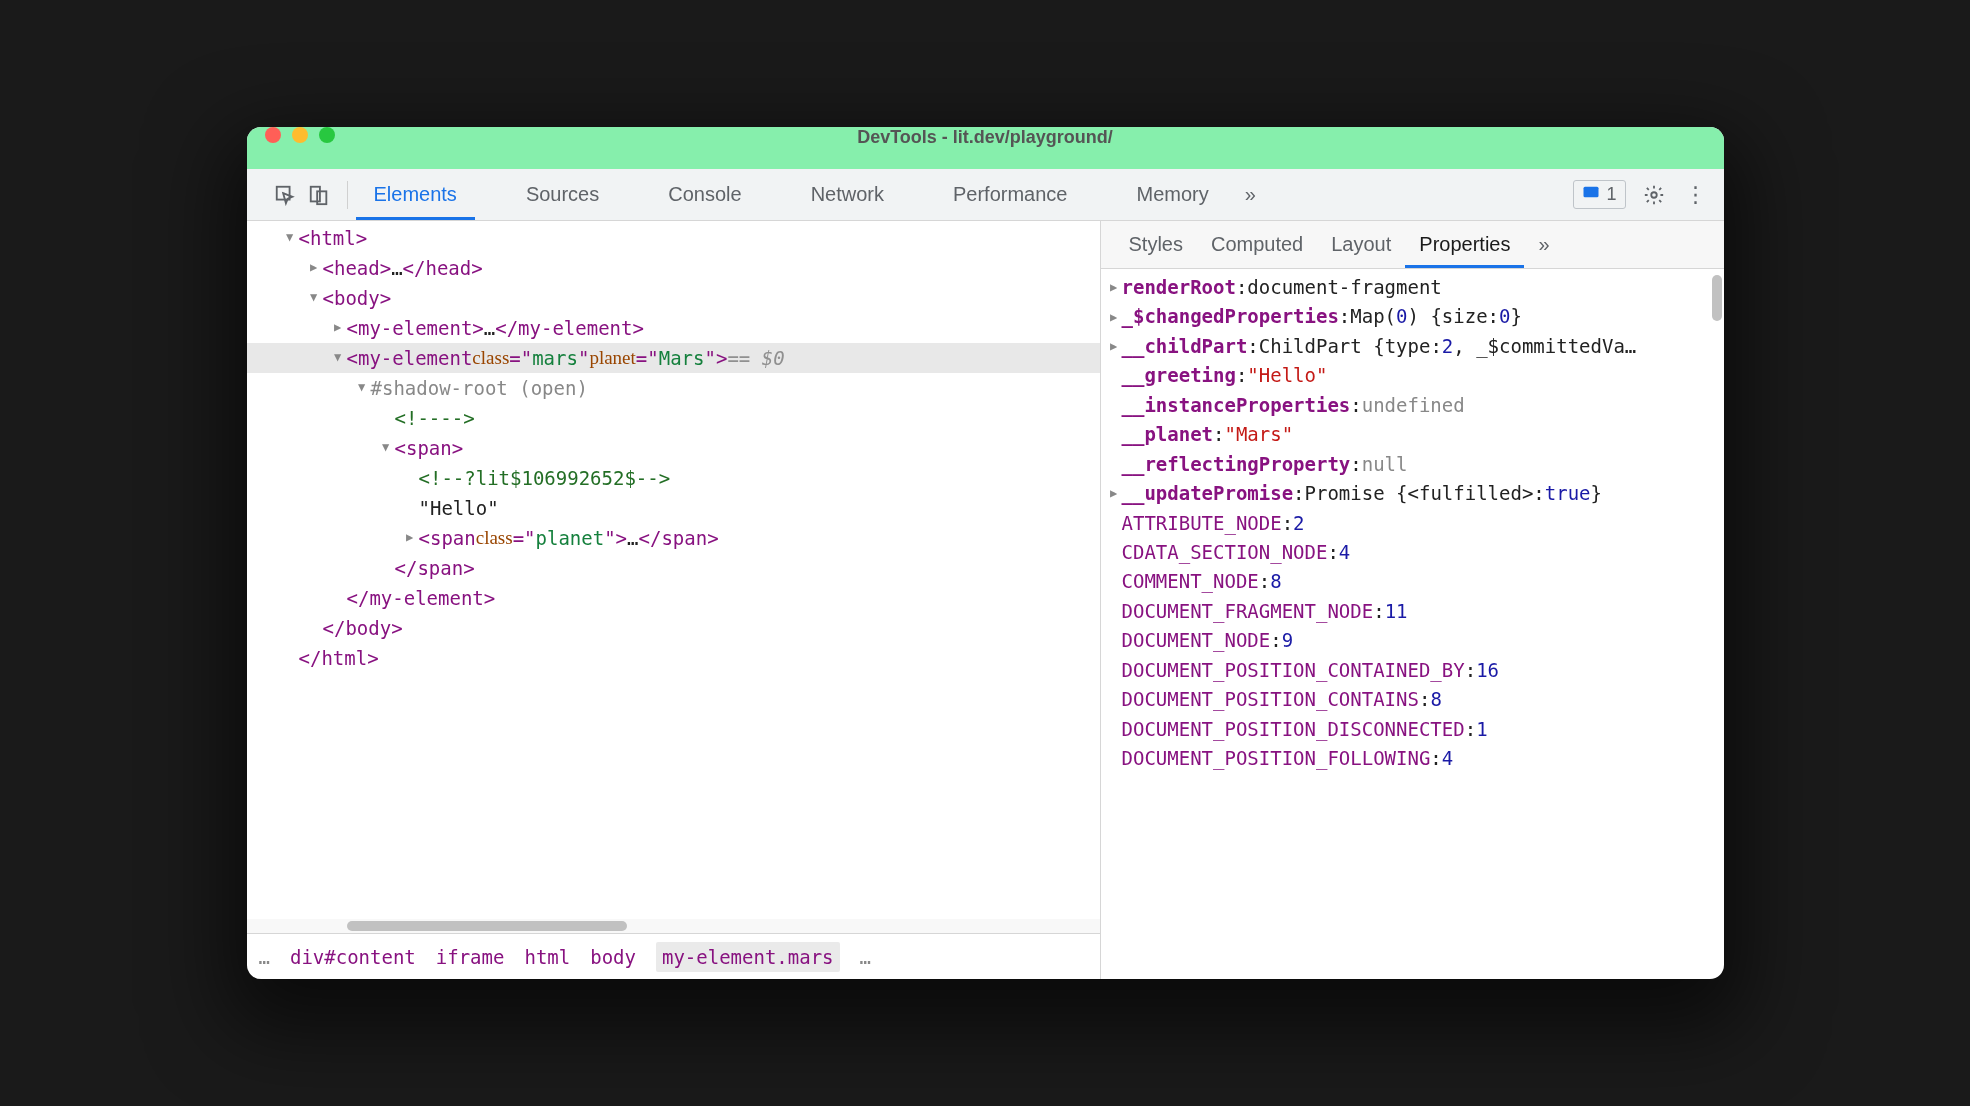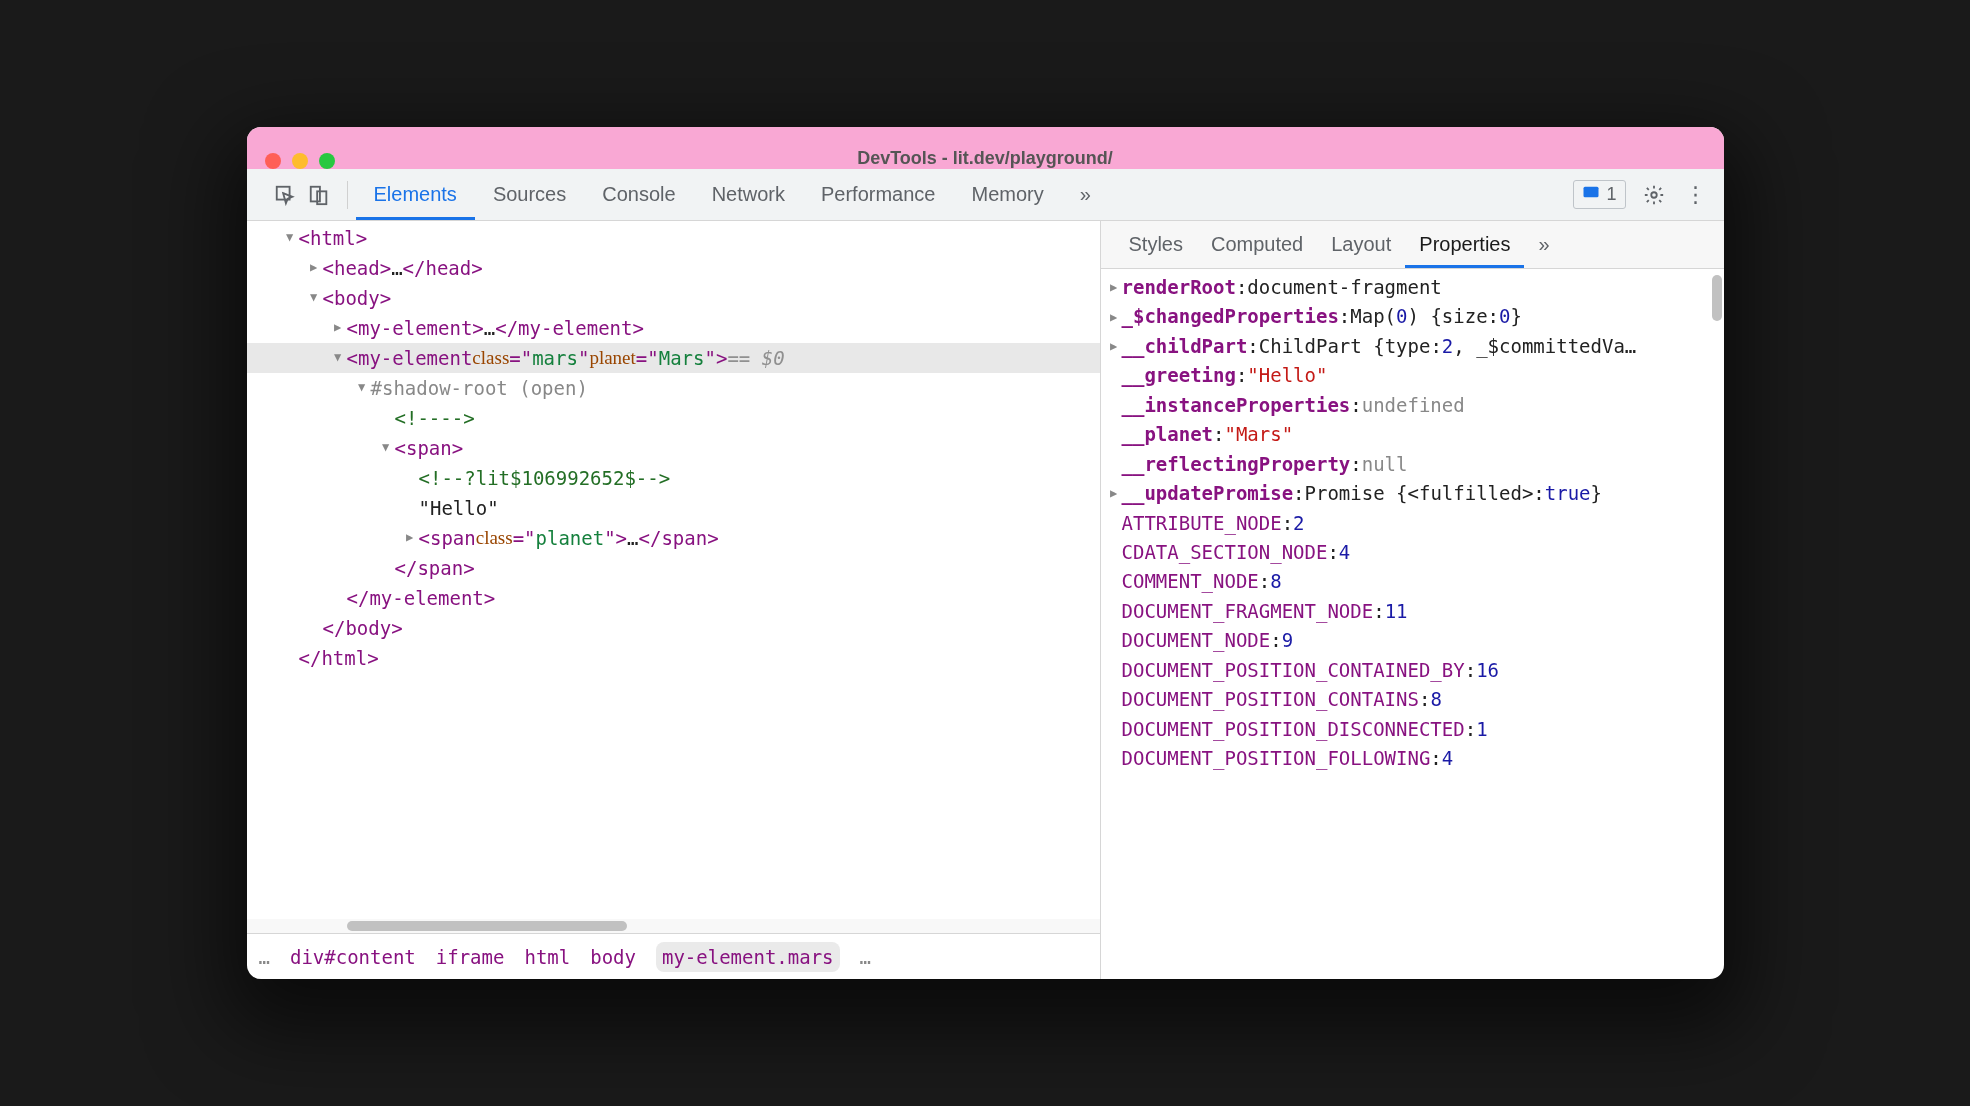--- a/index.html
+++ b/index.html
@@ -18,23 +18,23 @@
     height: 852px;
     background: #fff;
     border-radius: 14px;
     box-shadow: 0 30px 80px 20px rgba(0,0,0,0.6);
     overflow: hidden;
     display: flex;
     flex-direction: column;
   }
   .titlebar {
     height: 42px;
-    background: #f9a8d4;
-    display: flex;
-    align-items: flex-end;
+    background: #86efac;
+    display: flex;
+    align-items: flex-start;
     position: relative;
   }
   .traffic {
     display: flex;
     gap: 11px;
     padding-left: 18px;
   }
   .traffic .dot {
     width: 16px; height: 16px; border-radius: 50%;
   }
@@ -59,21 +59,21 @@
     font-size: 20px;
     color: #5f6368;
     padding: 0 10px;
   }
   .toolbar .left-icons { display:flex; gap:6px; padding: 0 14px; border-right: 1px solid #d0d0d0; margin-right: 8px;}
   .icon-btn {
     width: 28px; height: 28px;
     display: inline-flex; align-items: center; justify-content: center;
     color: #5f6368;
   }
-  .tabs { display:flex; align-items:center; height:100%; }
+  .tabs { display:flex; align-items:center; height:100%;gap:33px; }
   .tab {
     padding: 0 18px;
     height: 100%;
     display: flex;
     align-items: center;
     font-size: 20px;
     color: #5f6368;
     cursor: pointer;
   }
   .tab.active { color: #1a73e8; box-shadow: inset 0 -3px 0 #1a73e8; }
@@ -139,21 +139,21 @@
     border-top: 1px solid #d6d6d6;
     display: flex;
     align-items: center;
     font-family: "Menlo", monospace;
     font-size: 19px;
     color: #5f6368;
     padding: 0 12px;
     gap: 20px;
   }
   .breadcrumb .crumb { color: #881280; cursor:pointer; }
-  .breadcrumb .crumb.selected { background: #eaeaea; color:#881280; padding: 4px 6px; border-radius:8px;}
+  .breadcrumb .crumb.selected { background: #eaeaea; color:#881280; padding: 4px 6px; border-radius:2px;}
   .breadcrumb .dots { color:#888; }
   
   .sidebar {
     flex: 1;
     display: flex;
     flex-direction: column;
     min-width: 0;
   }
   .sub-toolbar {
     height: 48px;

